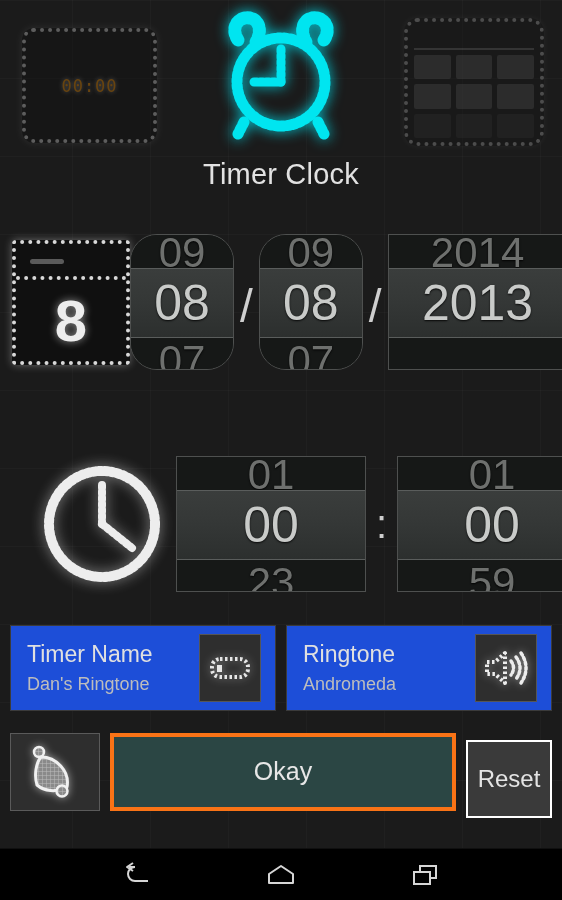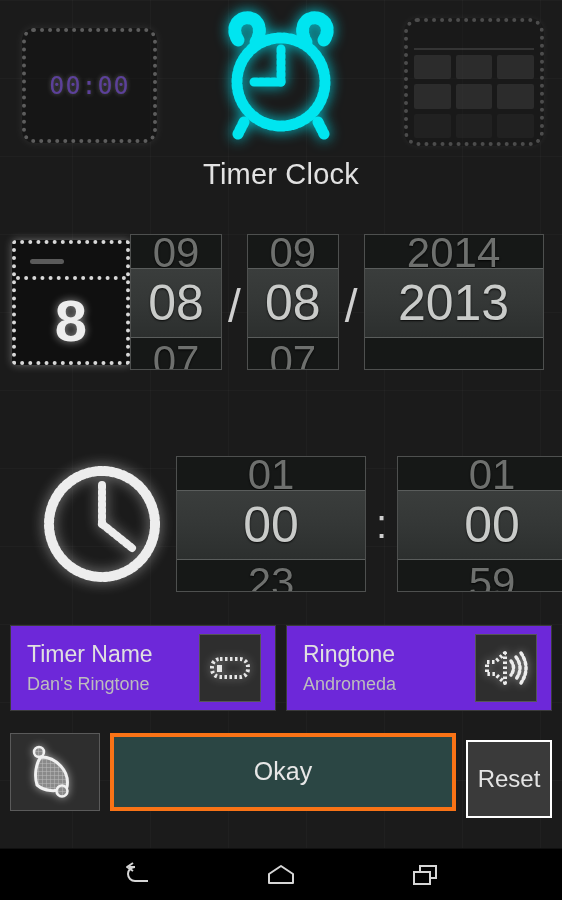--- a/index.html
+++ b/index.html
@@ -36,21 +36,21 @@
   .digital-clock {
     width:135px; height:115px; margin-top:20px;
     border:4px dotted #8d8d8d; border-radius:12px;
     background:#141414;
     display:flex; align-items:center; justify-content:center;
     opacity:.58;
     box-shadow:0 0 7px rgba(190,190,190,.22);
   }
   .digital-clock span {
     font-family:"DejaVu Sans Mono", monospace;
-    font-size:25px; letter-spacing:1px; color:#8b5cf6;
+    font-size:17px; letter-spacing:1px; color:#a16207;
     text-shadow:0 0 4px rgba(220,220,220,.55);
   }
 
   
   .alarm-icon { margin-top:2px; }
   .alarm-icon svg { display:block; filter:drop-shadow(0 0 7px rgba(0,225,240,.85)); }
 
   
   .cal-grid {
     width:140px; height:128px; margin-top:10px;
@@ -119,32 +119,32 @@
     border-top:1px solid #5a5d5c; border-bottom:1px solid #5a5d5c;
     text-shadow:0 1px 2px rgba(0,0,0,.85);
   }
   .sep {
     font-size:46px; color:#cfcfcf; padding:0 6px;
     font-weight:300;
   }
   .sep.slash { transform:translateY(4px); }
   .sep.colon { font-size:40px; letter-spacing:0; padding:0 10px; }
 
-  #date-row .spinner.mo, #date-row .spinner.dy { width:92px; height:136px; }
+  #date-row .spinner.mo, #date-row .spinner.dy { width:104px; height:136px;border-radius:27px; }
   #date-row .spinner.yr { width:180px; height:136px; }
   #date-row .spinner.yr .cell.sel { font-size:50px; }
   #date-row .spinner.yr .cell.next { color:#1b1d1c; }
 
   #time-row .spinner { width:190px; height:136px; }
 
   
   .fields { display:flex; gap:10px; padding:0 10px; margin-top:26px; }
   .field-card {
     flex:1; height:86px;
-    background:#6d28d9; border:1px solid #3b3b3b;
+    background:#1d4ed8; border:1px solid #3b3b3b;
     display:flex; align-items:center; justify-content:space-between;
     padding:0 14px 0 16px;
   }
   .field-text { display:flex; flex-direction:column; gap:6px; }
   .field-label { font-size:23px; color:#e0e0e0; }
   .field-value { font-size:18px; color:#bdbdbd; }
   .field-btn {
     width:62px; height:68px;
     background:#2e2e2e; border:1px solid #565656;
     display:flex; align-items:center; justify-content:center;

